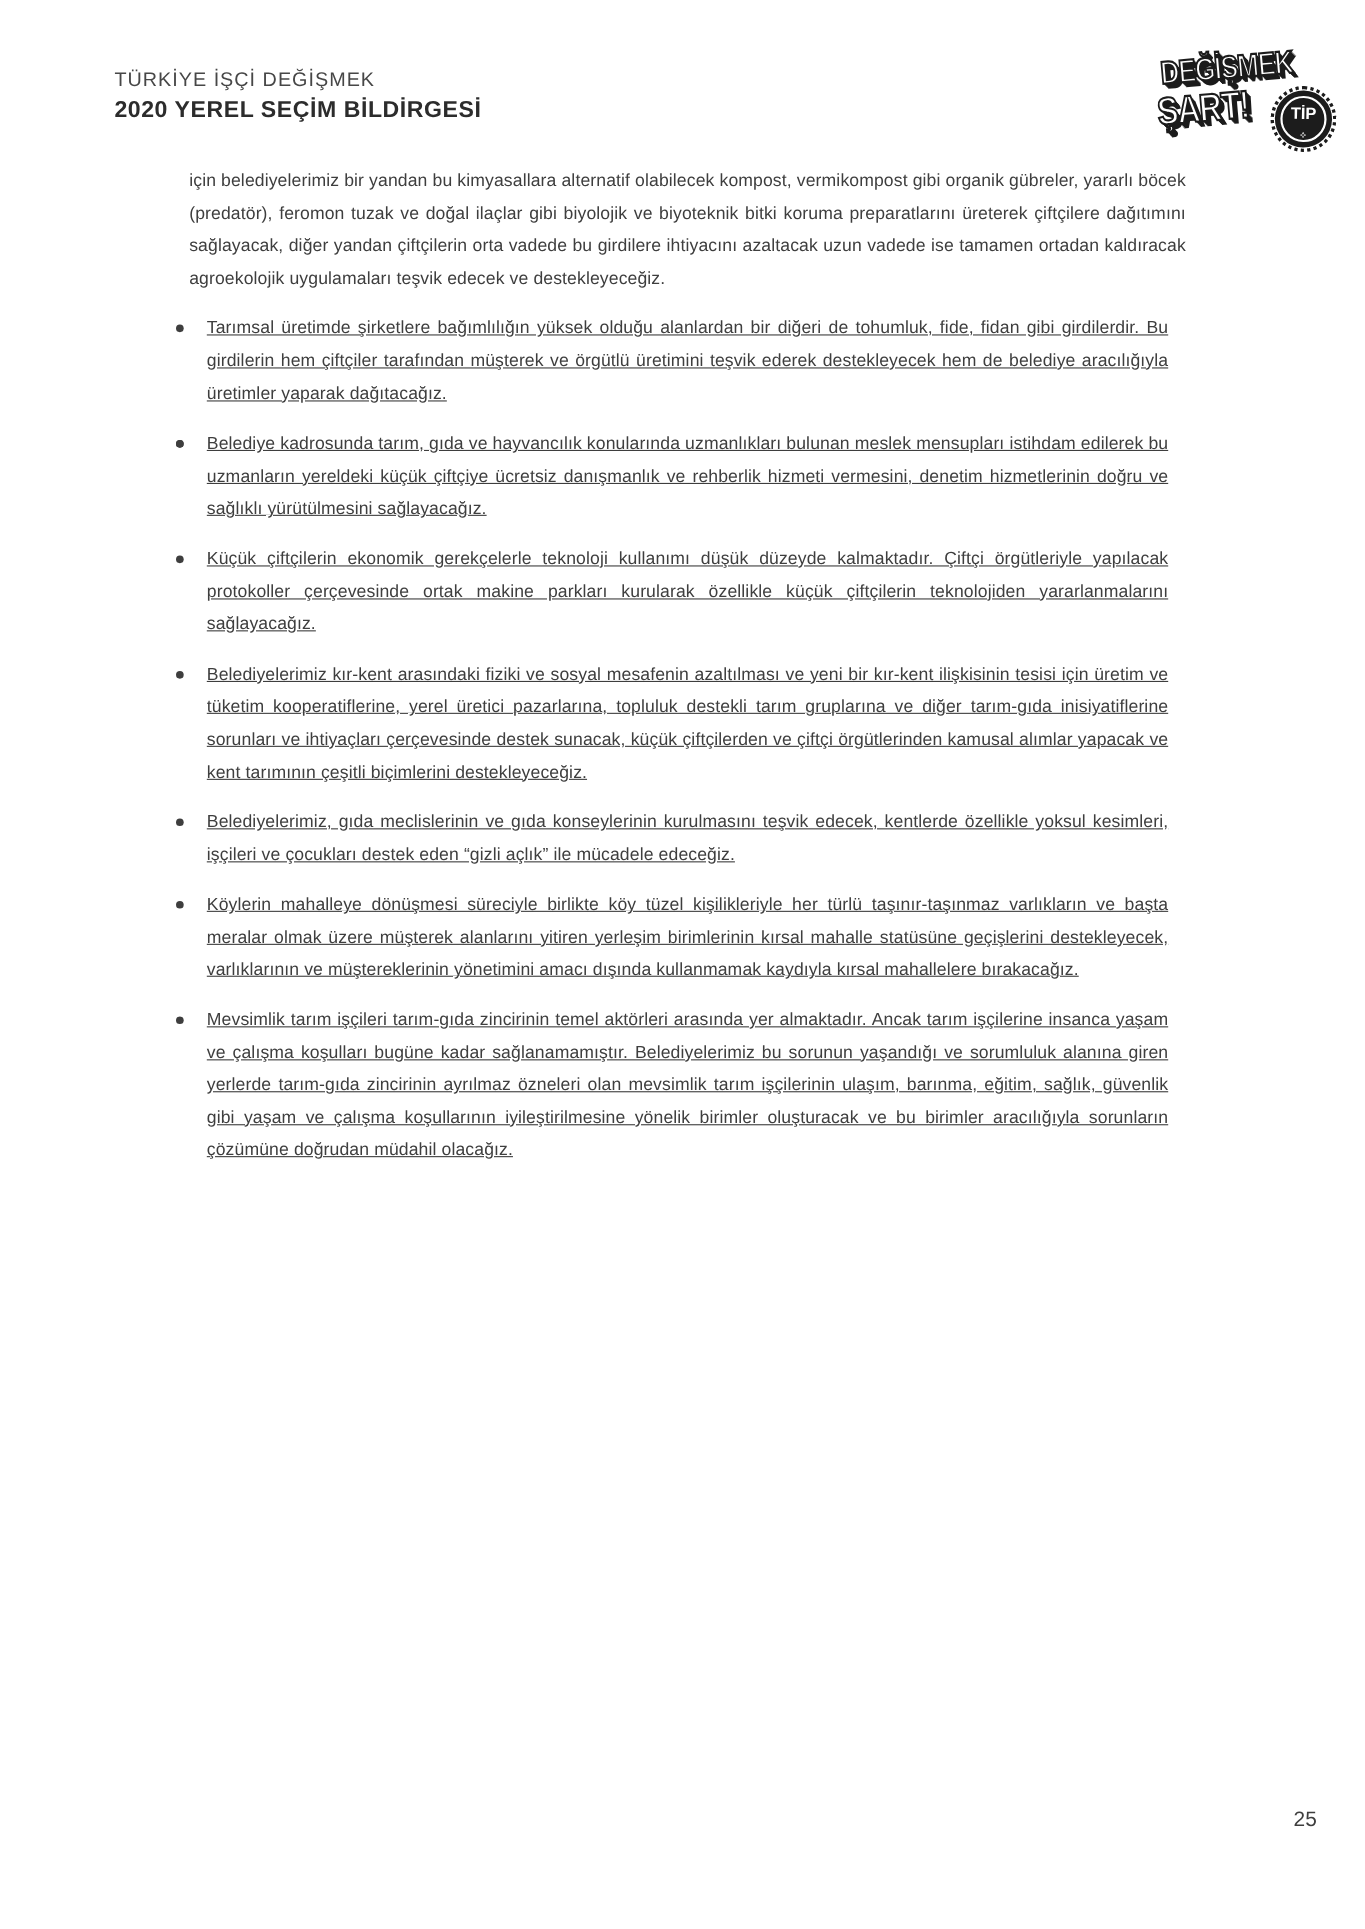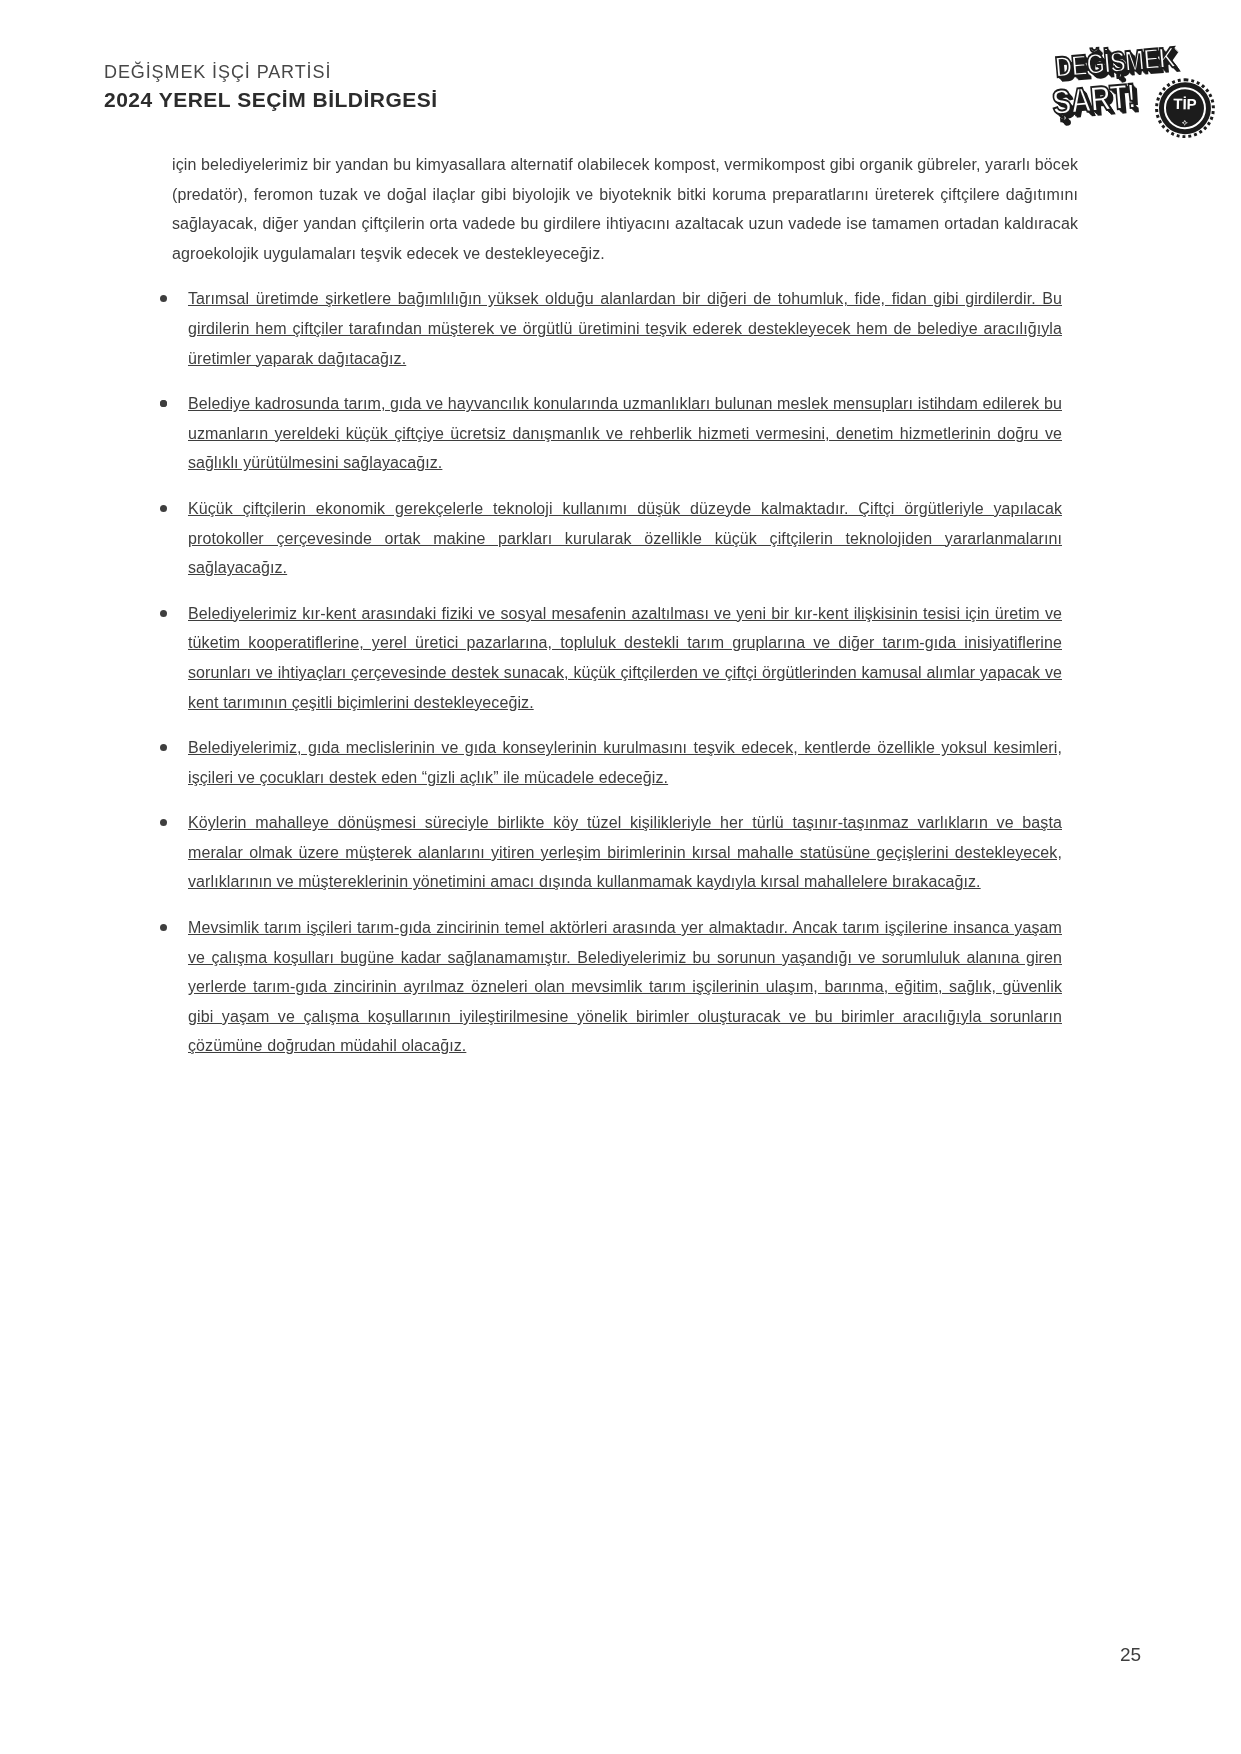--- a/index.html
+++ b/index.html
@@ -133,32 +133,32 @@
     top: 11px;
     width: 7px;
     height: 7px;
     background: #3e3e3e;
     border-radius: 50%;
   }
 
   
   .page-number {
     position: absolute;
-    left: 1120px;
+    left: 1176px;
     top: 1644px;
     font-size: 19px;
     color: #3e3e3e;
   }
 </style>
 </head>
 <body>
 
 <header class="header">
-  <div class="header-line1">DEĞİŞMEK İŞÇİ PARTİSİ</div>
-  <div class="header-line2">2024 YEREL SEÇİM BİLDİRGESİ</div>
+  <div class="header-line1">TÜRKİYE İŞÇİ DEĞİŞMEK</div>
+  <div class="header-line2">2020 YEREL SEÇİM BİLDİRGESİ</div>
 </header>
 
 <div class="logo">
   <span class="logo-line logo-line1">DEĞİŞMEK</span><br>
   <span class="logo-line logo-line2">ŞART!</span>
   <div class="tip-badge">
     <div class="tip-badge-ring"></div>
     <div class="tip-badge-label">TİP</div>
     <div class="tip-badge-laurel">⟡</div>
   </div>

